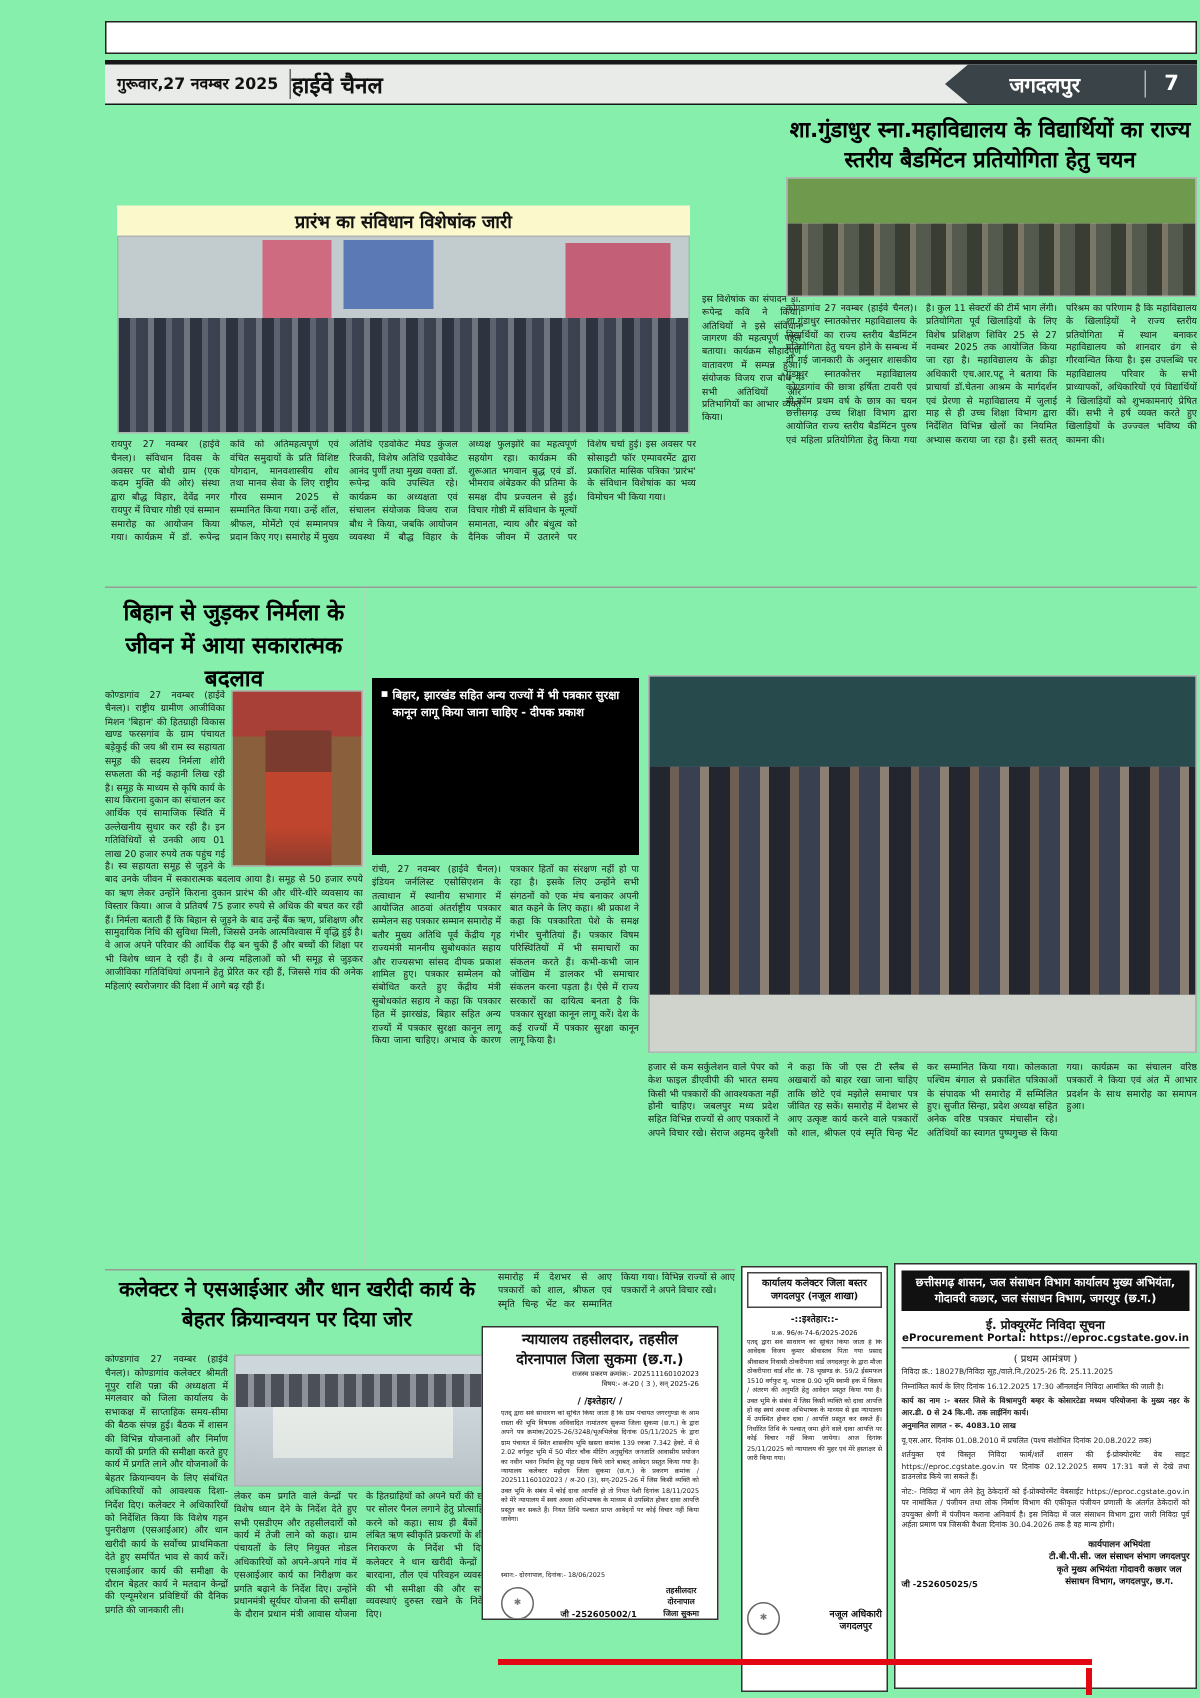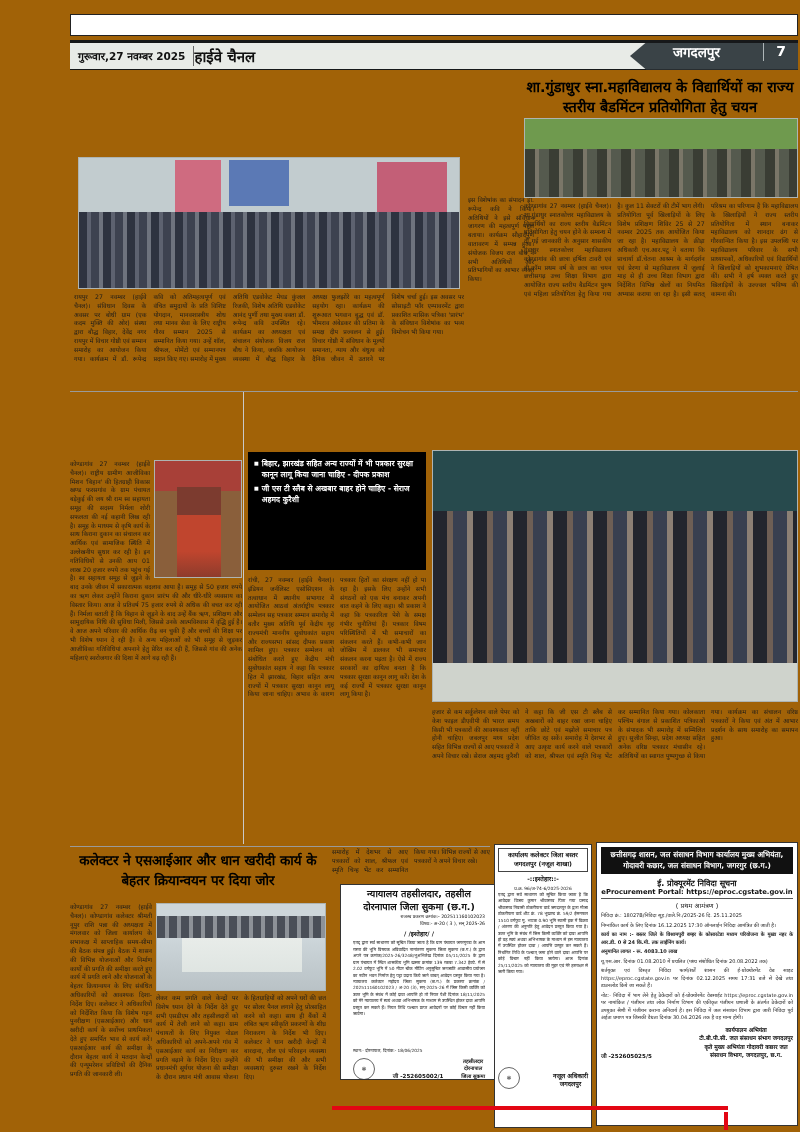--- a/index.html
+++ b/index.html
@@ -1,26 +1,26 @@
 <!DOCTYPE html>
 <html><head>
 <meta charset="utf-8">
 <style>
   html,body{margin:0;padding:0;background:#f6f6f4;}
-  #page{position:relative;width:800px;height:1132px;background:#a16207;
+  #page{position:relative;width:800px;height:1132px;background:#86efac;
         font-family:"DejaVu Sans","Liberation Sans",sans-serif;color:#111;overflow:hidden;}
   .abs{position:absolute;}
   
   .top-strip{left:70px;top:14px;width:726px;height:20px;border:1px solid #222;background:#fff;}
   .header-bar{left:70px;top:40px;width:728px;height:30px;background:#e8ebe7;
               border-top:3px solid #16181a;border-bottom:1px solid #16181a;
               display:flex;align-items:center;box-sizing:border-box;}
   .hdr-date{font-size:10.5px;font-weight:bold;padding:0 8px;border-right:1px solid #666;height:20px;line-height:20px;white-space:nowrap;}
   .hdr-name{flex:1;text-align:left;font-size:15px;font-weight:bold;}
-  .hdr-city{width:168px;height:27px;background:#3a4347;color:#fff;display:flex;
+  .hdr-city{width:168px;height:27px;background:#3a4347;color:#fff;display:flex;align-items:center;
             clip-path:polygon(16px 0,100% 0,100% 100%,16px 100%,0 50%);}
   .hdr-city .city{flex:1;text-align:center;font-weight:bold;font-size:13.5px;}
   .hdr-city .sep{width:1px;height:18px;background:#aeb6b8;}
   .hdr-city .pg{width:34px;text-align:center;font-weight:bold;font-size:14px;}
   
   .hl{font-weight:bold;text-align:center;line-height:1.18;color:#000;}
   .hl-award{left:70px;top:76px;width:398px;font-size:26px;}
   .subhead-award{left:78px;top:137px;width:382px;background:#fbf8cc;font-size:12px;font-weight:bold;text-align:center;padding:2px 0;}
   .hl-badminton{left:522px;top:78px;width:276px;font-size:14.5px;line-height:1.35;}
   .hl-bihan{left:70px;top:398px;width:172px;font-size:15px;line-height:1.45;}
@@ -87,21 +87,21 @@
     background-position:0 0,0 60px,0 212px,0 0;}
   .photo-collector{left:156px;top:903px;width:170px;height:88px;
     background-image:
       linear-gradient(#e8ece9,#dfe5e2),
       repeating-linear-gradient(90deg,#4a4f58 0 8px,#8d9298 8px 12px),
       linear-gradient(180deg,#cdd6da 0 40%,#b9c2c6 100%);
     background-size:120px 34px,100% 22px,100% 100%;
     background-position:25px 34px,0 12px,0 0;}
   
   .notice{border:1px solid #333;background:#fff;box-sizing:border-box;overflow:hidden;}
-  .notice-tehsil{left:340px;top:884px;width:158px;height:196px;padding:3px 12px;}
+  .notice-tehsil{left:321px;top:884px;width:158px;height:196px;padding:3px 12px;}
   .notice-title{font-weight:bold;text-align:center;}
   .tehsil-title{font-size:9.5px;line-height:1.35;}
   .tiny-right{font-size:4.6px;text-align:right;line-height:1.5;}
   .sec-label{font-size:6.2px;font-weight:bold;text-align:center;margin:2px 0;}
   .microtxt{font-size:4.3px;line-height:1.5;text-align:justify;color:#222;}
   .notice-foot{display:flex;align-items:flex-end;justify-content:space-between;margin-top:3px;}
   .stamp{width:20px;height:20px;border:1px solid #666;border-radius:50%;font-size:6px;color:#777;
          display:flex;align-items:center;justify-content:center;}
   .ref{font-size:5.6px;font-weight:bold;}
   .signblock{font-size:5.2px;font-weight:bold;text-align:center;white-space:pre-line;line-height:1.4;}
@@ -127,44 +127,42 @@
   <div class="abs header-bar">
     <div class="hdr-date">गुरूवार,27 नवम्बर 2025</div>
     <div class="hdr-name">हाईवे चैनल</div>
     <div class="hdr-city">
       <div class="city">जगदलपुर</div>
       <div class="sep"></div>
       <div class="pg">7</div>
     </div>
   </div>
 
+  <div class="abs subhead-award">प्रारंभ का संविधान विशेषांक जारी</div>
   <div class="abs photo photo-award"></div>
   <div class="abs bodytxt cols5 body-award">रायपुर 27 नवम्बर (हाईवे चैनल)। संविधान दिवस के अवसर पर बोधी ग्राम (एक कदम मुक्ति की ओर) संस्था द्वारा बौद्ध विहार, देवेंद्र नगर रायपुर में विचार गोष्ठी एवं सम्मान समारोह का आयोजन किया गया। कार्यक्रम में डॉ. रूपेन्द्र कवि को अतिमहत्वपूर्ण एवं वंचित समुदायों के प्रति विशिष्ट योगदान, मानवशास्त्रीय शोध तथा मानव सेवा के लिए राष्ट्रीय गौरव सम्मान 2025 से सम्मानित किया गया। उन्हें शॉल, श्रीफल, मोमेंटो एवं सम्मानपत्र प्रदान किए गए। समारोह में मुख्य अतिथि एडवोकेट मेघड कुंजल रिजकी, विशेष अतिथि एडवोकेट आनंद पुर्णी तथा मुख्य वक्ता डॉ. रूपेन्द्र कवि उपस्थित रहे। कार्यक्रम का अध्यक्षता एवं संचालन संयोजक विजय राज बौध ने किया, जबकि आयोजन व्यवस्था में बौद्ध विहार के अध्यक्ष फुलझोरे का महत्वपूर्ण सहयोग रहा। कार्यक्रम की शुरूआत भगवान बुद्ध एवं डॉ. भीमराव अंबेडकर की प्रतिमा के समक्ष दीप प्रज्वलन से हुई। विचार गोष्ठी में संविधान के मूल्यों समानता, न्याय और बंधुत्व को दैनिक जीवन में उतारने पर विशेष चर्चा हुई। इस अवसर पर सोसाइटी फॉर एम्पावरमेंट द्वारा प्रकाशित मासिक पत्रिका 'प्रारंभ' के संविधान विशेषांक का भव्य विमोचन भी किया गया।</div>
   <div class="abs bodytxt body-award-extra">इस विशेषांक का संपादन डॉ. रूपेन्द्र कवि ने किया। अतिथियों ने इसे संविधान जागरण की महत्वपूर्ण पहल बताया। कार्यक्रम सौहार्दपूर्ण वातावरण में सम्पन्न हुआ। संयोजक विजय राज बौध ने सभी अतिथियों और प्रतिभागियों का आभार व्यक्त किया।</div>
 
   <div class="abs hl hl-badminton">शा.गुंडाधुर स्ना.महाविद्यालय के विद्यार्थियों का राज्य स्तरीय बैडमिंटन प्रतियोगिता हेतु चयन</div>
   <div class="abs photo photo-badminton"></div>
   <div class="abs bodytxt cols3 body-badminton">कोण्डागांव 27 नवम्बर (हाईवे चैनल)। शा.गुंडाधुर स्नातकोत्तर महाविद्यालय के विद्यार्थियों का राज्य स्तरीय बैडमिंटन प्रतियोगिता हेतु चयन होने के सम्बन्ध में दी गई जानकारी के अनुसार शासकीय गुंडाधुर स्नातकोत्तर महाविद्यालय कोण्डागांव की छात्रा हर्षिता टावरी एवं बी.कॉम प्रथम वर्ष के छात्र का चयन छत्तीसगढ़ उच्च शिक्षा विभाग द्वारा आयोजित राज्य स्तरीय बैडमिंटन पुरुष एवं महिला प्रतियोगिता हेतु किया गया है। कुल 11 सेक्टरों की टीमें भाग लेंगी। प्रतियोगिता पूर्व खिलाड़ियों के लिए विशेष प्रशिक्षण शिविर 25 से 27 नवम्बर 2025 तक आयोजित किया जा रहा है। महाविद्यालय के क्रीड़ा अधिकारी एच.आर.पटू ने बताया कि प्राचार्या डॉ.चेतना आश्रम के मार्गदर्शन एवं प्रेरणा से महाविद्यालय में जुलाई माह से ही उच्च शिक्षा विभाग द्वारा निर्देशित विभिन्न खेलों का नियमित अभ्यास कराया जा रहा है। इसी सतत् परिश्रम का परिणाम है कि महाविद्यालय के खिलाड़ियों ने राज्य स्तरीय प्रतियोगिता में स्थान बनाकर महाविद्यालय को शानदार ढंग से गौरवान्वित किया है। इस उपलब्धि पर महाविद्यालय परिवार के सभी प्राध्यापकों, अधिकारियों एवं विद्यार्थियों ने खिलाड़ियों को शुभकामनाएं प्रेषित कीं। सभी ने हर्ष व्यक्त करते हुए खिलाड़ियों के उज्ज्वल भविष्य की कामना की।</div>
 
   <div class="abs rule-h" style="left:70px;top:391px;width:728px;"></div>
 
+  <div class="abs hl hl-bihan">बिहान से जुड़कर निर्मला के जीवन में आया सकारात्मक बदलाव</div>
   <div class="abs bodytxt body-bihan">
     <span class="photo photo-bihan bihan-photo-float" style="position:static;display:block;"></span>
     <span>कोण्डागांव 27 नवम्बर (हाईवे चैनल)। राष्ट्रीय ग्रामीण आजीविका मिशन 'बिहान' की हितग्राही विकास खण्ड फरसगांव के ग्राम पंचायत बड़ेकुई की जय श्री राम स्व सहायता समूह की सदस्य निर्मला शोरी सफलता की नई कहानी लिख रही है। समूह के माध्यम से कृषि कार्य के साथ किराना दुकान का संचालन कर आर्थिक एवं सामाजिक स्थिति में उल्लेखनीय सुधार कर रही है। इन गतिविधियों से उनकी आय 01 लाख 20 हजार रुपये तक पहुंच गई है। स्व सहायता समूह से जुड़ने के बाद उनके जीवन में सकारात्मक बदलाव आया है। समूह से 50 हजार रुपये का ऋण लेकर उन्होंने किराना दुकान प्रारंभ की और धीरे-धीरे व्यवसाय का विस्तार किया। आज वे प्रतिवर्ष 75 हजार रुपये से अधिक की बचत कर रही हैं। निर्मला बताती हैं कि बिहान से जुड़ने के बाद उन्हें बैंक ऋण, प्रशिक्षण और सामुदायिक निधि की सुविधा मिली, जिससे उनके आत्मविश्वास में वृद्धि हुई है। वे आज अपने परिवार की आर्थिक रीढ़ बन चुकी हैं और बच्चों की शिक्षा पर भी विशेष ध्यान दे रही हैं। वे अन्य महिलाओं को भी समूह से जुड़कर आजीविका गतिविधियां अपनाने हेतु प्रेरित कर रही हैं, जिससे गांव की अनेक महिलाएं स्वरोजगार की दिशा में आगे बढ़ रही हैं।</span>
   </div>
   <div class="abs rule-v" style="left:243px;top:392px;height:452px;"></div>
 
   <div class="abs quotebox">
     <div class="quote">
       <span class="qmark">■</span>
       <span>बिहार, झारखंड सहित अन्य राज्यों में भी पत्रकार सुरक्षा कानून लागू किया जाना चाहिए - दीपक प्रकाश</span>
-    </div>
-    <div class="quote">
-      <span class="qmark">■</span>
-      <span>जी एस टी स्लैब से अखबार बाहर होने चाहिए - सेराज अहमद कुरैशी</span>
     </div>
   </div>
   <div class="abs photo photo-journalist"></div>
   <div class="abs bodytxt cols2 body-journalist-left">रांची, 27 नवम्बर (हाईवे चैनल)। इंडियन जर्नलिस्ट एसोसिएशन के तत्वाधान में स्थानीय सभागार में आयोजित आठवां अंतर्राष्ट्रीय पत्रकार सम्मेलन सह पत्रकार सम्मान समारोह में बतौर मुख्य अतिथि पूर्व केंद्रीय गृह राज्यमंत्री माननीय सुबोधकांत सहाय और राज्यसभा सांसद दीपक प्रकाश शामिल हुए। पत्रकार सम्मेलन को संबोधित करते हुए केंद्रीय मंत्री सुबोधकांत सहाय ने कहा कि पत्रकार हित में झारखंड, बिहार सहित अन्य राज्यों में पत्रकार सुरक्षा कानून लागू किया जाना चाहिए। अभाव के कारण पत्रकार हितों का संरक्षण नहीं हो पा रहा है। इसके लिए उन्होंने सभी संगठनों को एक मंच बनाकर अपनी बात कहने के लिए कहा। श्री प्रकाश ने कहा कि पत्रकारिता पेशे के समक्ष गंभीर चुनौतियां हैं। पत्रकार विषम परिस्थितियों में भी समाचारों का संकलन करते हैं। कभी-कभी जान जोखिम में डालकर भी समाचार संकलन करना पड़ता है। ऐसे में राज्य सरकारों का दायित्व बनता है कि पत्रकार सुरक्षा कानून लागू करें। देश के कई राज्यों में पत्रकार सुरक्षा कानून लागू किया है।</div>
   <div class="abs bodytxt cols4 body-journalist-bottom">हजार से कम सर्कुलेशन वाले पेपर को केश फाइल डीएवीपी की भारत समय किसी भी पत्रकारों की आवश्यकता नहीं होनी चाहिए। जबलपुर मध्य प्रदेश सहित विभिन्न राज्यों से आए पत्रकारों ने अपने विचार रखे। सेराज अहमद कुरैशी ने कहा कि जी एस टी स्लैब से अखबारों को बाहर रखा जाना चाहिए ताकि छोटे एवं मझोले समाचार पत्र जीवित रह सकें। समारोह में देशभर से आए उत्कृष्ट कार्य करने वाले पत्रकारों को शाल, श्रीफल एवं स्मृति चिन्ह भेंट कर सम्मानित किया गया। कोलकाता पश्चिम बंगाल से प्रकाशित पत्रिकाओं के संपादक भी समारोह में सम्मिलित हुए। सुजीत सिन्हा, प्रदेश अध्यक्ष सहित अनेक वरिष्ठ पत्रकार मंचासीन रहे। अतिथियों का स्वागत पुष्पगुच्छ से किया गया। कार्यक्रम का संचालन वरिष्ठ पत्रकारों ने किया एवं अंत में आभार प्रदर्शन के साथ समारोह का समापन हुआ।</div>
 
   <div class="abs rule-h" style="left:70px;top:846px;width:420px;"></div>
 
   <div class="abs hl hl-collector">कलेक्टर ने एसआईआर और धान खरीदी कार्य के बेहतर क्रियान्वयन पर दिया जोर</div>
   <div class="abs bodytxt body-collector-col1">कोण्डागांव 27 नवम्बर (हाईवे चैनल)। कोण्डागांव कलेक्टर श्रीमती नूपुर राशि पन्ना की अध्यक्षता में मंगलवार को जिला कार्यालय के सभाकक्ष में साप्ताहिक समय-सीमा की बैठक संपन्न हुई। बैठक में शासन की विभिन्न योजनाओं और निर्माण कार्यों की प्रगति की समीक्षा करते हुए कार्य में प्रगति लाने और योजनाओं के बेहतर क्रियान्वयन के लिए संबंधित अधिकारियों को आवश्यक दिशा-निर्देश दिए। कलेक्टर ने अधिकारियों को निर्देशित किया कि विशेष गहन पुनरीक्षण (एसआईआर) और धान खरीदी कार्य के सर्वोच्च प्राथमिकता देते हुए समर्पित भाव से कार्य करें। एसआईआर कार्य की समीक्षा के दौरान बेहतर कार्य ने मतदान केन्द्रों की एन्यूमरेशन प्रविष्टियों की दैनिक प्रगति की जानकारी ली।</div>

